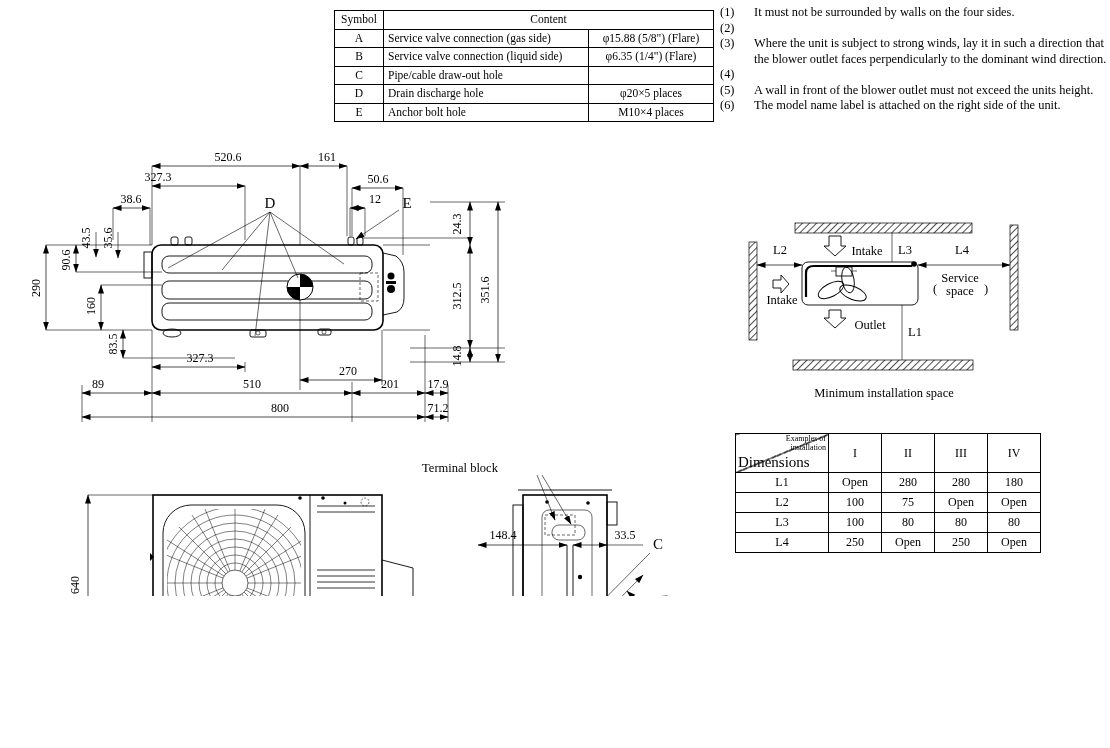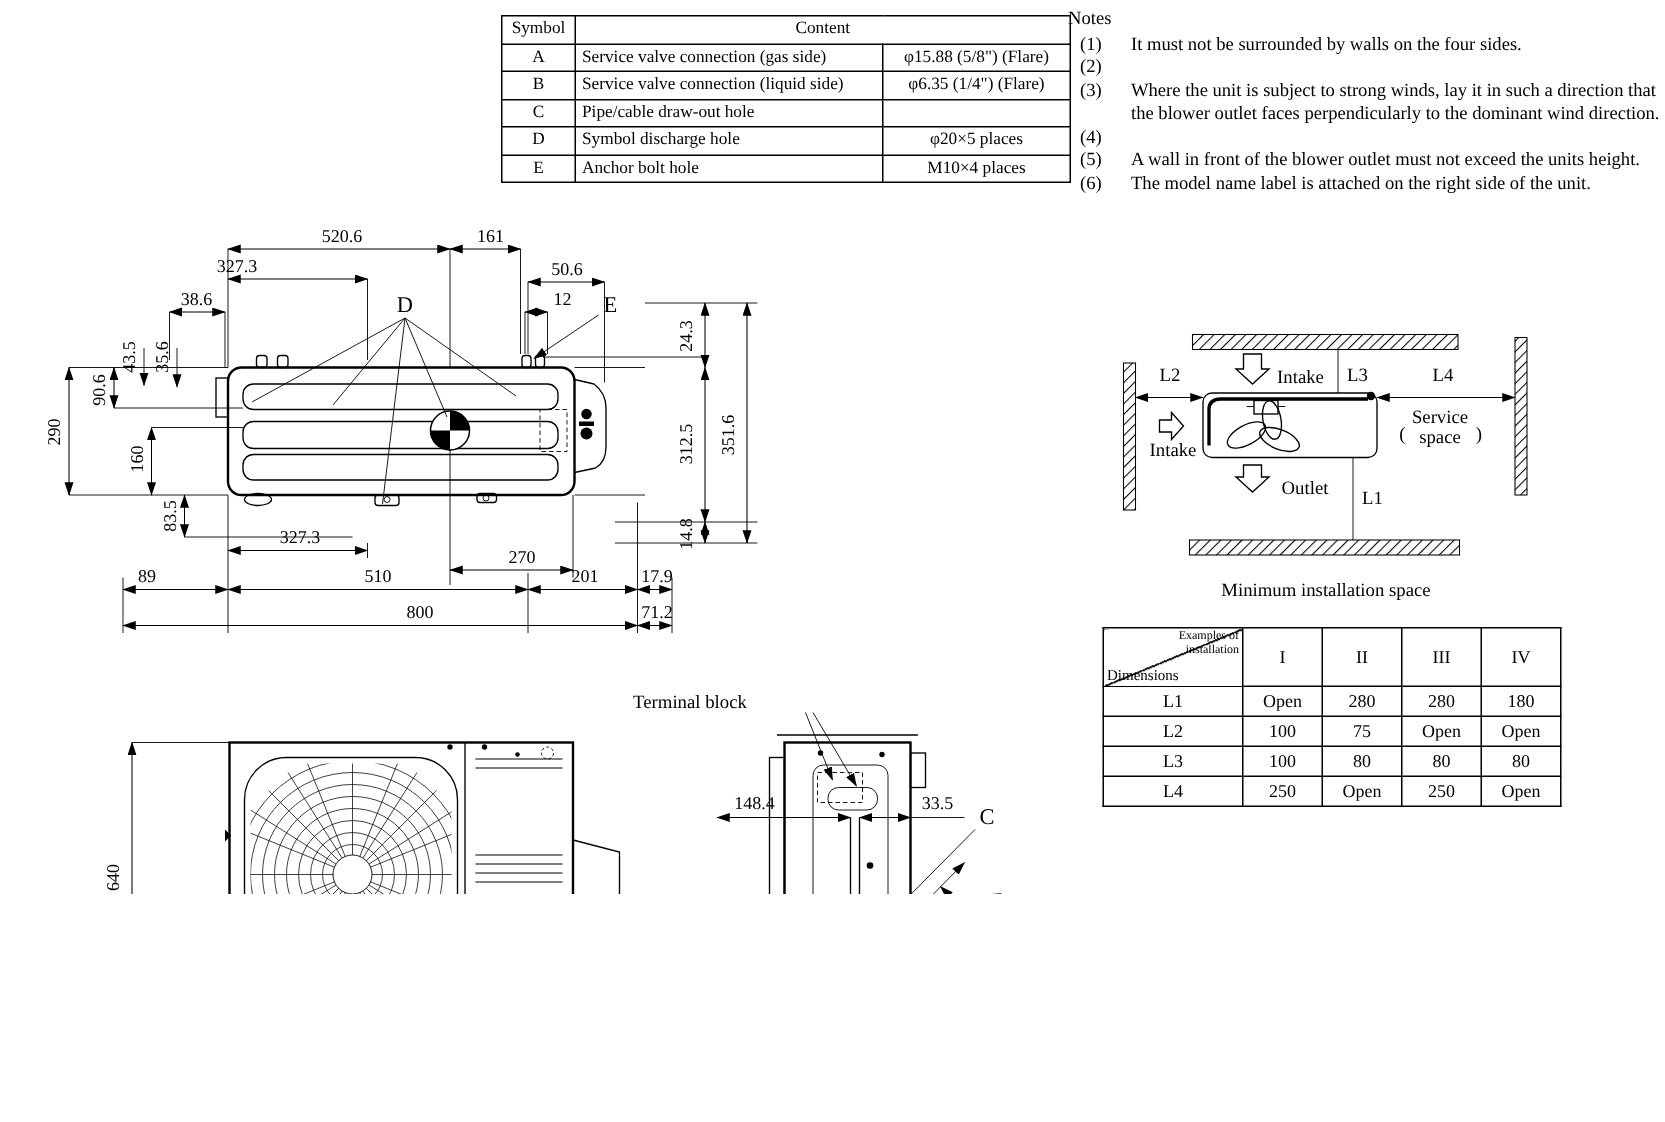--- a/index.html
+++ b/index.html
@@ -13,28 +13,28 @@
   .symbol-table .c-sym { width:40px; text-align:center; }
   .symbol-table .c-desc { width:196px; text-align:left;margin-top:28px; }
   .symbol-table .c-spec { width:116px; text-align:center; }
   
   .notes { position:absolute; left:712px; top:5px; width:398px; font-size:12.4px; line-height:1.25; }
   .notes-title { margin:0 0 1px 0; }
   .note-item { display:flex; }
   .note-num { width:34px; flex:none; padding-left:8px; }
   .note-text { flex:1; }
   
-  .install-table { position:absolute; left:735px; top:418px; border-collapse:collapse; font-size:12px; }
+  .install-table { position:absolute; left:735px; top:433px; border-collapse:collapse; font-size:12px; }
   .install-table td { border:1px solid #000; text-align:center; padding:0; height:19px; }
   .install-table .corner {
     width:92px; height:38px; position:relative;
     background:linear-gradient(to bottom right,#fff calc(50% - 0.6px),#000 calc(50% - 0.6px),#000 calc(50% + 0.6px),#fff calc(50% + 0.6px));
   }
   .corner-top { position:absolute; top:1px; right:2px; width:56px; font-size:8px; line-height:1.1; text-align:right; }
-  .corner-bottom { position:absolute; bottom:1px; left:2px; font-size:10px; }
+  .corner-bottom { position:absolute; bottom:1px; left:2px; font-size:15px; }
   .install-table .col-h { width:52px; }
   
   svg { position:absolute; overflow:visible; }
   .ol  { fill:none; stroke:#000; stroke-width:1.6; }
   .ml  { fill:none; stroke:#000; stroke-width:0.9; }
   .tl  { fill:none; stroke:#000; stroke-width:0.6; }
   .dim { fill:none; stroke:#000; stroke-width:0.7; }
   .dtx { font-family:"Liberation Serif","DejaVu Serif",serif; font-size:12px; fill:#000; text-anchor:middle; }
   .stx { font-family:"Liberation Serif","DejaVu Serif",serif; font-size:12.5px; fill:#000; text-anchor:middle; }
   .big { font-size:15px; }
@@ -61,33 +61,32 @@
       <td class="c-desc">Service valve connection  (liquid side)</td>
       <td class="c-spec">φ6.35 (1/4")  (Flare)</td>
     </tr>
     <tr>
       <td class="c-sym">C</td>
       <td class="c-desc">Pipe/cable draw-out hole</td>
       <td class="c-spec"></td>
     </tr>
     <tr>
       <td class="c-sym">D</td>
-      <td class="c-desc">Symbol discharge hole</td>
+      <td class="c-desc">Drain discharge hole</td>
       <td class="c-spec">φ20×5 places</td>
     </tr>
     <tr>
       <td class="c-sym">E</td>
       <td class="c-desc">Anchor bolt hole</td>
       <td class="c-spec">M10×4 places</td>
     </tr>
   </tbody>
     </table>
 
   <div class="notes">
-    <div class="notes-title">Notes</div>
     <div class="note-item">
       <span class="note-num">(1)</span>
       <span class="note-text">It must not be surrounded by walls on the four sides.</span>
     </div>
     <div class="note-item">
       <span class="note-num">(2)</span>
     </div>
     <div class="note-item">
       <span class="note-num">(3)</span>
       <span class="note-text">Where the unit is subject to strong winds, lay it in such a direction that the blower outlet faces perpendicularly to the dominant wind direction.</span>

